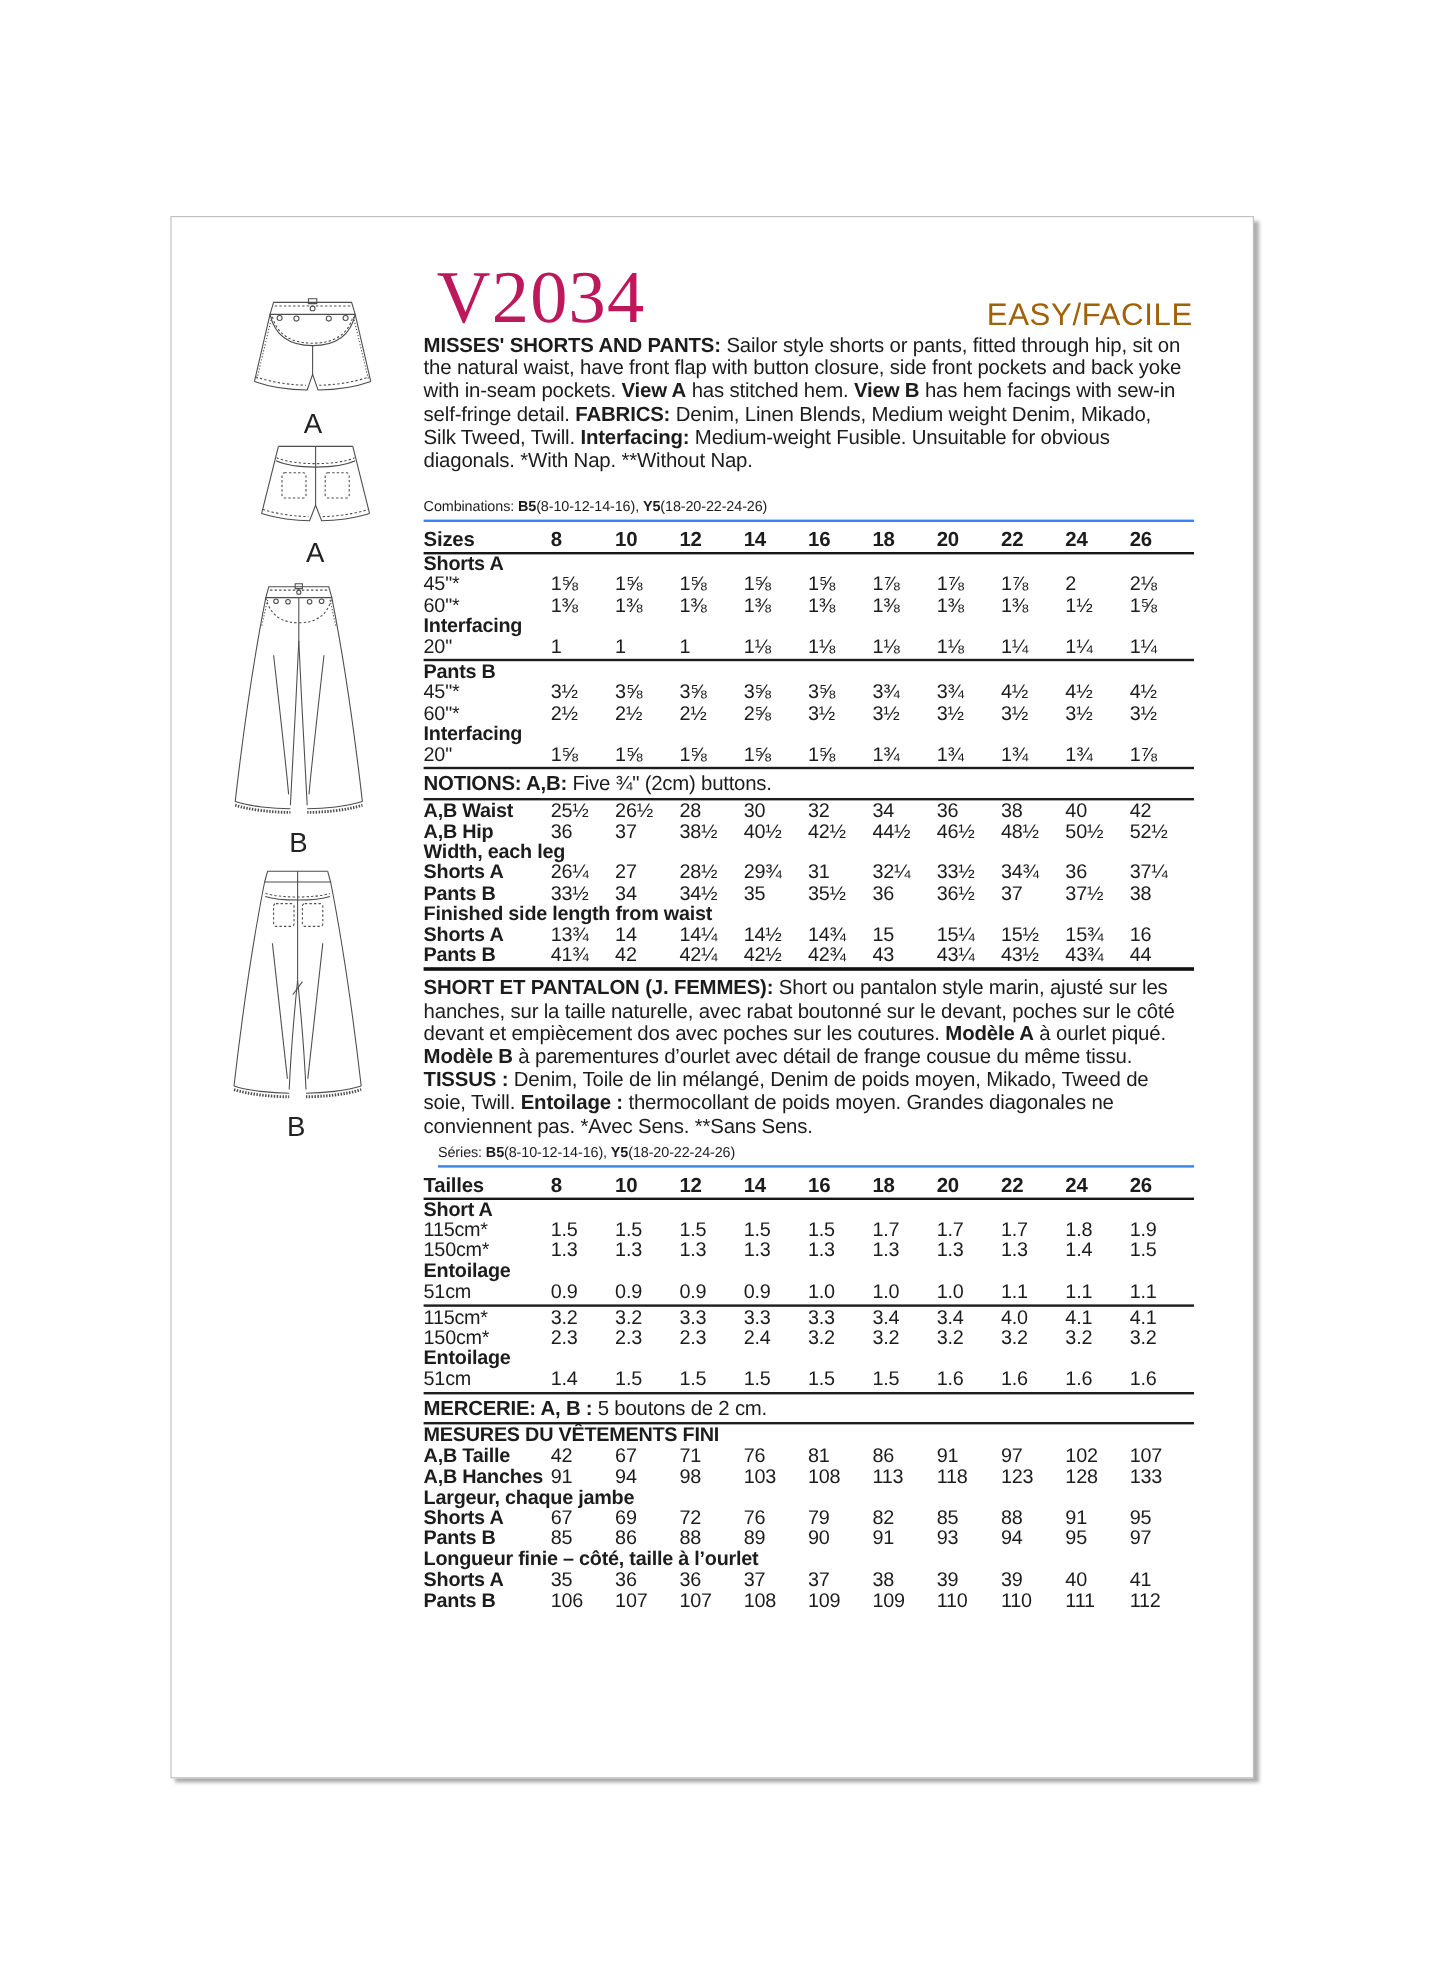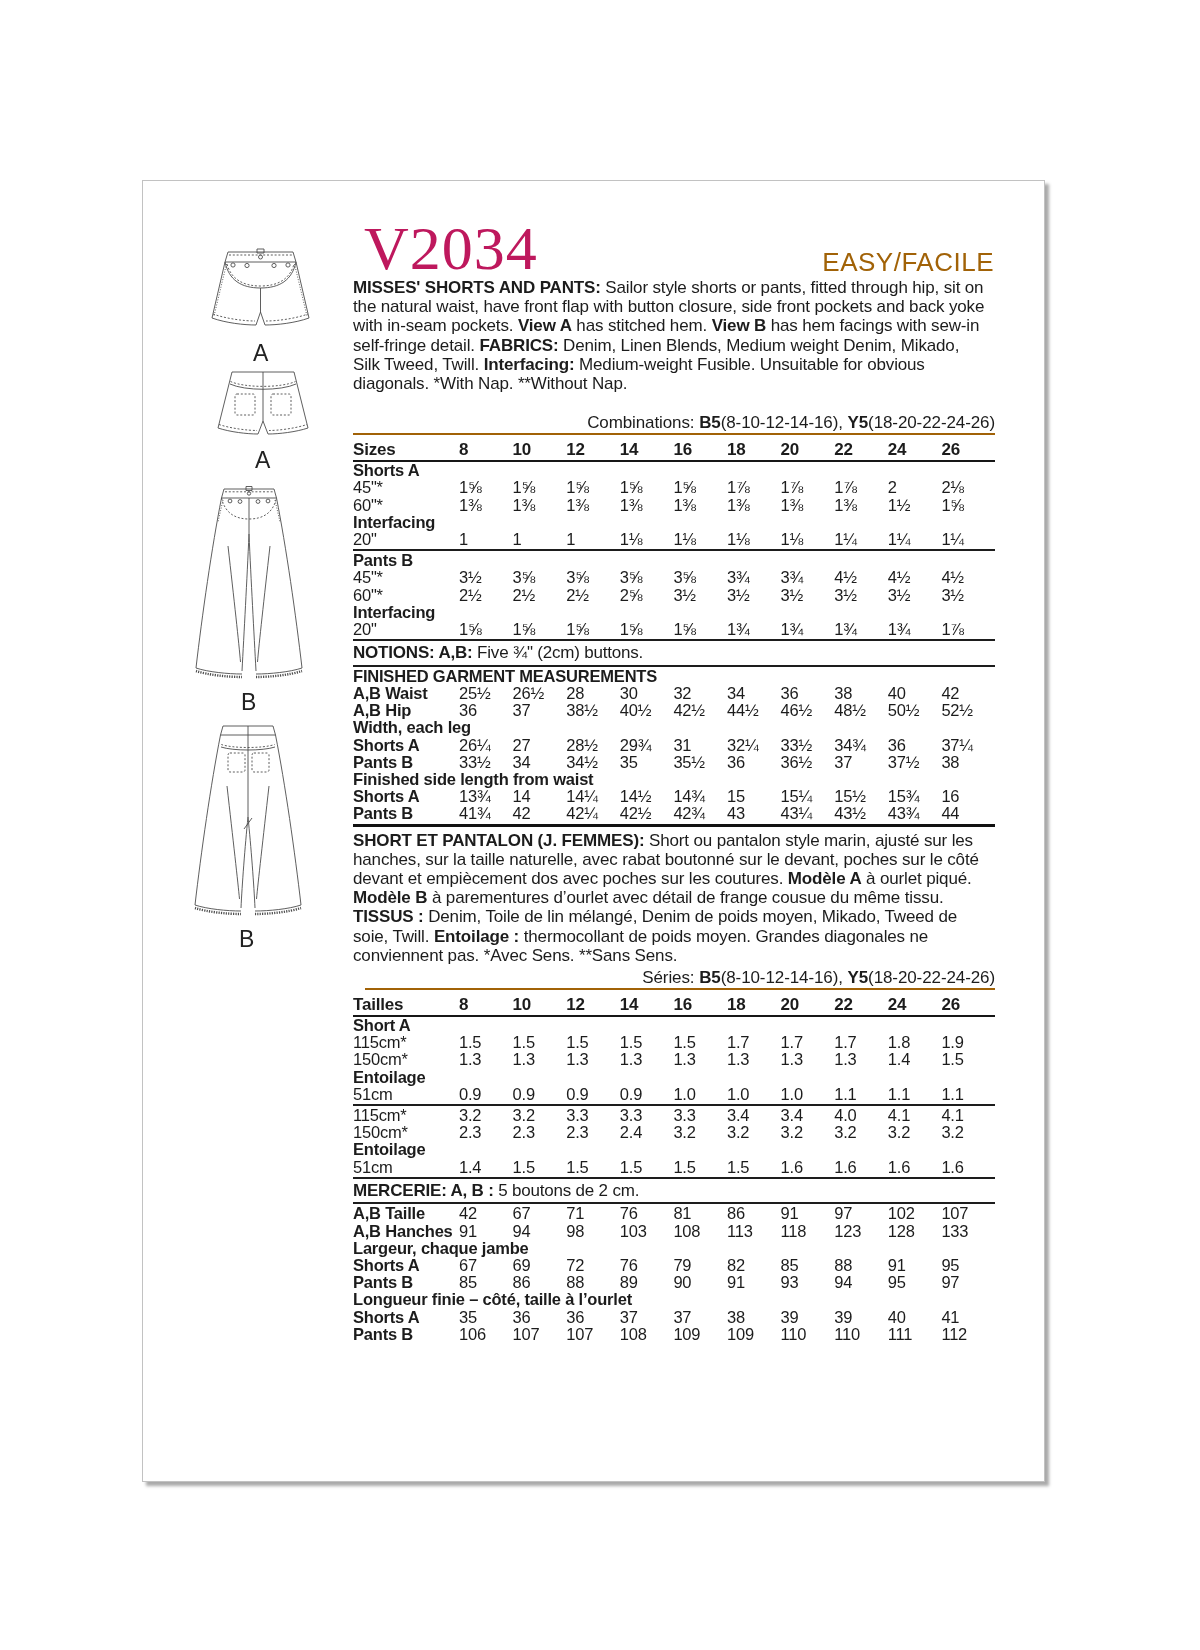--- a/index.html
+++ b/index.html
@@ -4,21 +4,21 @@
 <style>
   html,body{margin:0;padding:0;background:#ffffff;}
   body{width:1200px;height:1650px;position:relative;font-family:"Liberation Sans",sans-serif;color:#1c1c1c;-webkit-font-smoothing:antialiased;}
   .page{position:absolute;left:142px;top:180px;width:901px;height:1300px;background:#fff;border:1px solid #c2c2c2;box-shadow:4px 4px 3px #aaaaaa;}
   .pattern-number{position:absolute;left:221px;top:36px;font-family:"Liberation Serif","DejaVu Serif",serif;font-size:62px;line-height:1;font-weight:400;letter-spacing:1px;color:#be185d;}
   .difficulty{position:absolute;top:66px;right:50px;font-size:26px;letter-spacing:0.5px;color:#a16207;}
   .main{position:absolute;left:210px;top:97px;width:642px;}
   .b{font-weight:bold;}
   .desc{font-size:17px;line-height:19.2px;white-space:pre-wrap;letter-spacing:-0.15px;}
   .desc-fr{margin-top:4px;}
-  .combo-line{margin-top:20px;padding-bottom:1px;border-bottom:2px solid #a16207;font-size:17px;line-height:19px;letter-spacing:-0.1px;text-align:right;}
+  .combo-line{margin-top:20px;padding-bottom:1px;border-bottom:2px solid #3b82f6;font-size:12px;line-height:19px;letter-spacing:-0.1px;}
   .combo-line.fr{margin-top:3px;margin-left:12px;}
   .ptable{width:100%;}
   .trow{display:grid;grid-template-columns:106px repeat(10,1fr);font-size:16.5px;line-height:17.2px;letter-spacing:-0.2px;}
   .thead{font-size:17px;line-height:20px;border-bottom:2.5px solid #161616;padding-top:5px;}
   .span-all{grid-column:1 / -1;}
   .trow.note{display:block;font-size:17px;line-height:19.5px;padding:1px 0;}
   .rule{height:0;border-top:2px solid #1d1d1d;margin:1px 0;}
   .rule.thick{border-top:3px solid #111;}
   .fig{position:absolute;text-align:center;}
   .fig svg{display:block;margin:0 auto;}
@@ -257,23 +257,20 @@
           <div class="val">1¾</div>
           <div class="val">1¾</div>
           <div class="val">1¾</div>
           <div class="val">1¾</div>
           <div class="val">1⅞</div>
         </div>
         <div class="rule"></div>
         <div class="trow note"><span class="b">NOTIONS: A,B:</span><span> Five ¾" (2cm) buttons.</span></div>
         <div class="rule"></div>
         <div class="trow">
-          <div class="lbl b span-all">FINISHED GARMENT MEASUREMENTS</div>
-        </div>
-        <div class="trow">
           <div class="lbl b">A,B Waist</div>
           <div class="val">25½</div>
           <div class="val">26½</div>
           <div class="val">28</div>
           <div class="val">30</div>
           <div class="val">32</div>
           <div class="val">34</div>
           <div class="val">36</div>
           <div class="val">38</div>
           <div class="val">40</div>
@@ -461,20 +458,23 @@
           <div class="val">1.5</div>
           <div class="val">1.6</div>
           <div class="val">1.6</div>
           <div class="val">1.6</div>
           <div class="val">1.6</div>
         </div>
         <div class="rule"></div>
         <div class="trow note"><span class="b">MERCERIE: A, B :</span><span> 5 boutons de 2 cm.</span></div>
         <div class="rule"></div>
         <div class="trow">
+          <div class="lbl b span-all">MESURES DU VÊTEMENTS FINI</div>
+        </div>
+        <div class="trow">
           <div class="lbl b">A,B Taille</div>
           <div class="val">42</div>
           <div class="val">67</div>
           <div class="val">71</div>
           <div class="val">76</div>
           <div class="val">81</div>
           <div class="val">86</div>
           <div class="val">91</div>
           <div class="val">97</div>
           <div class="val">102</div>

